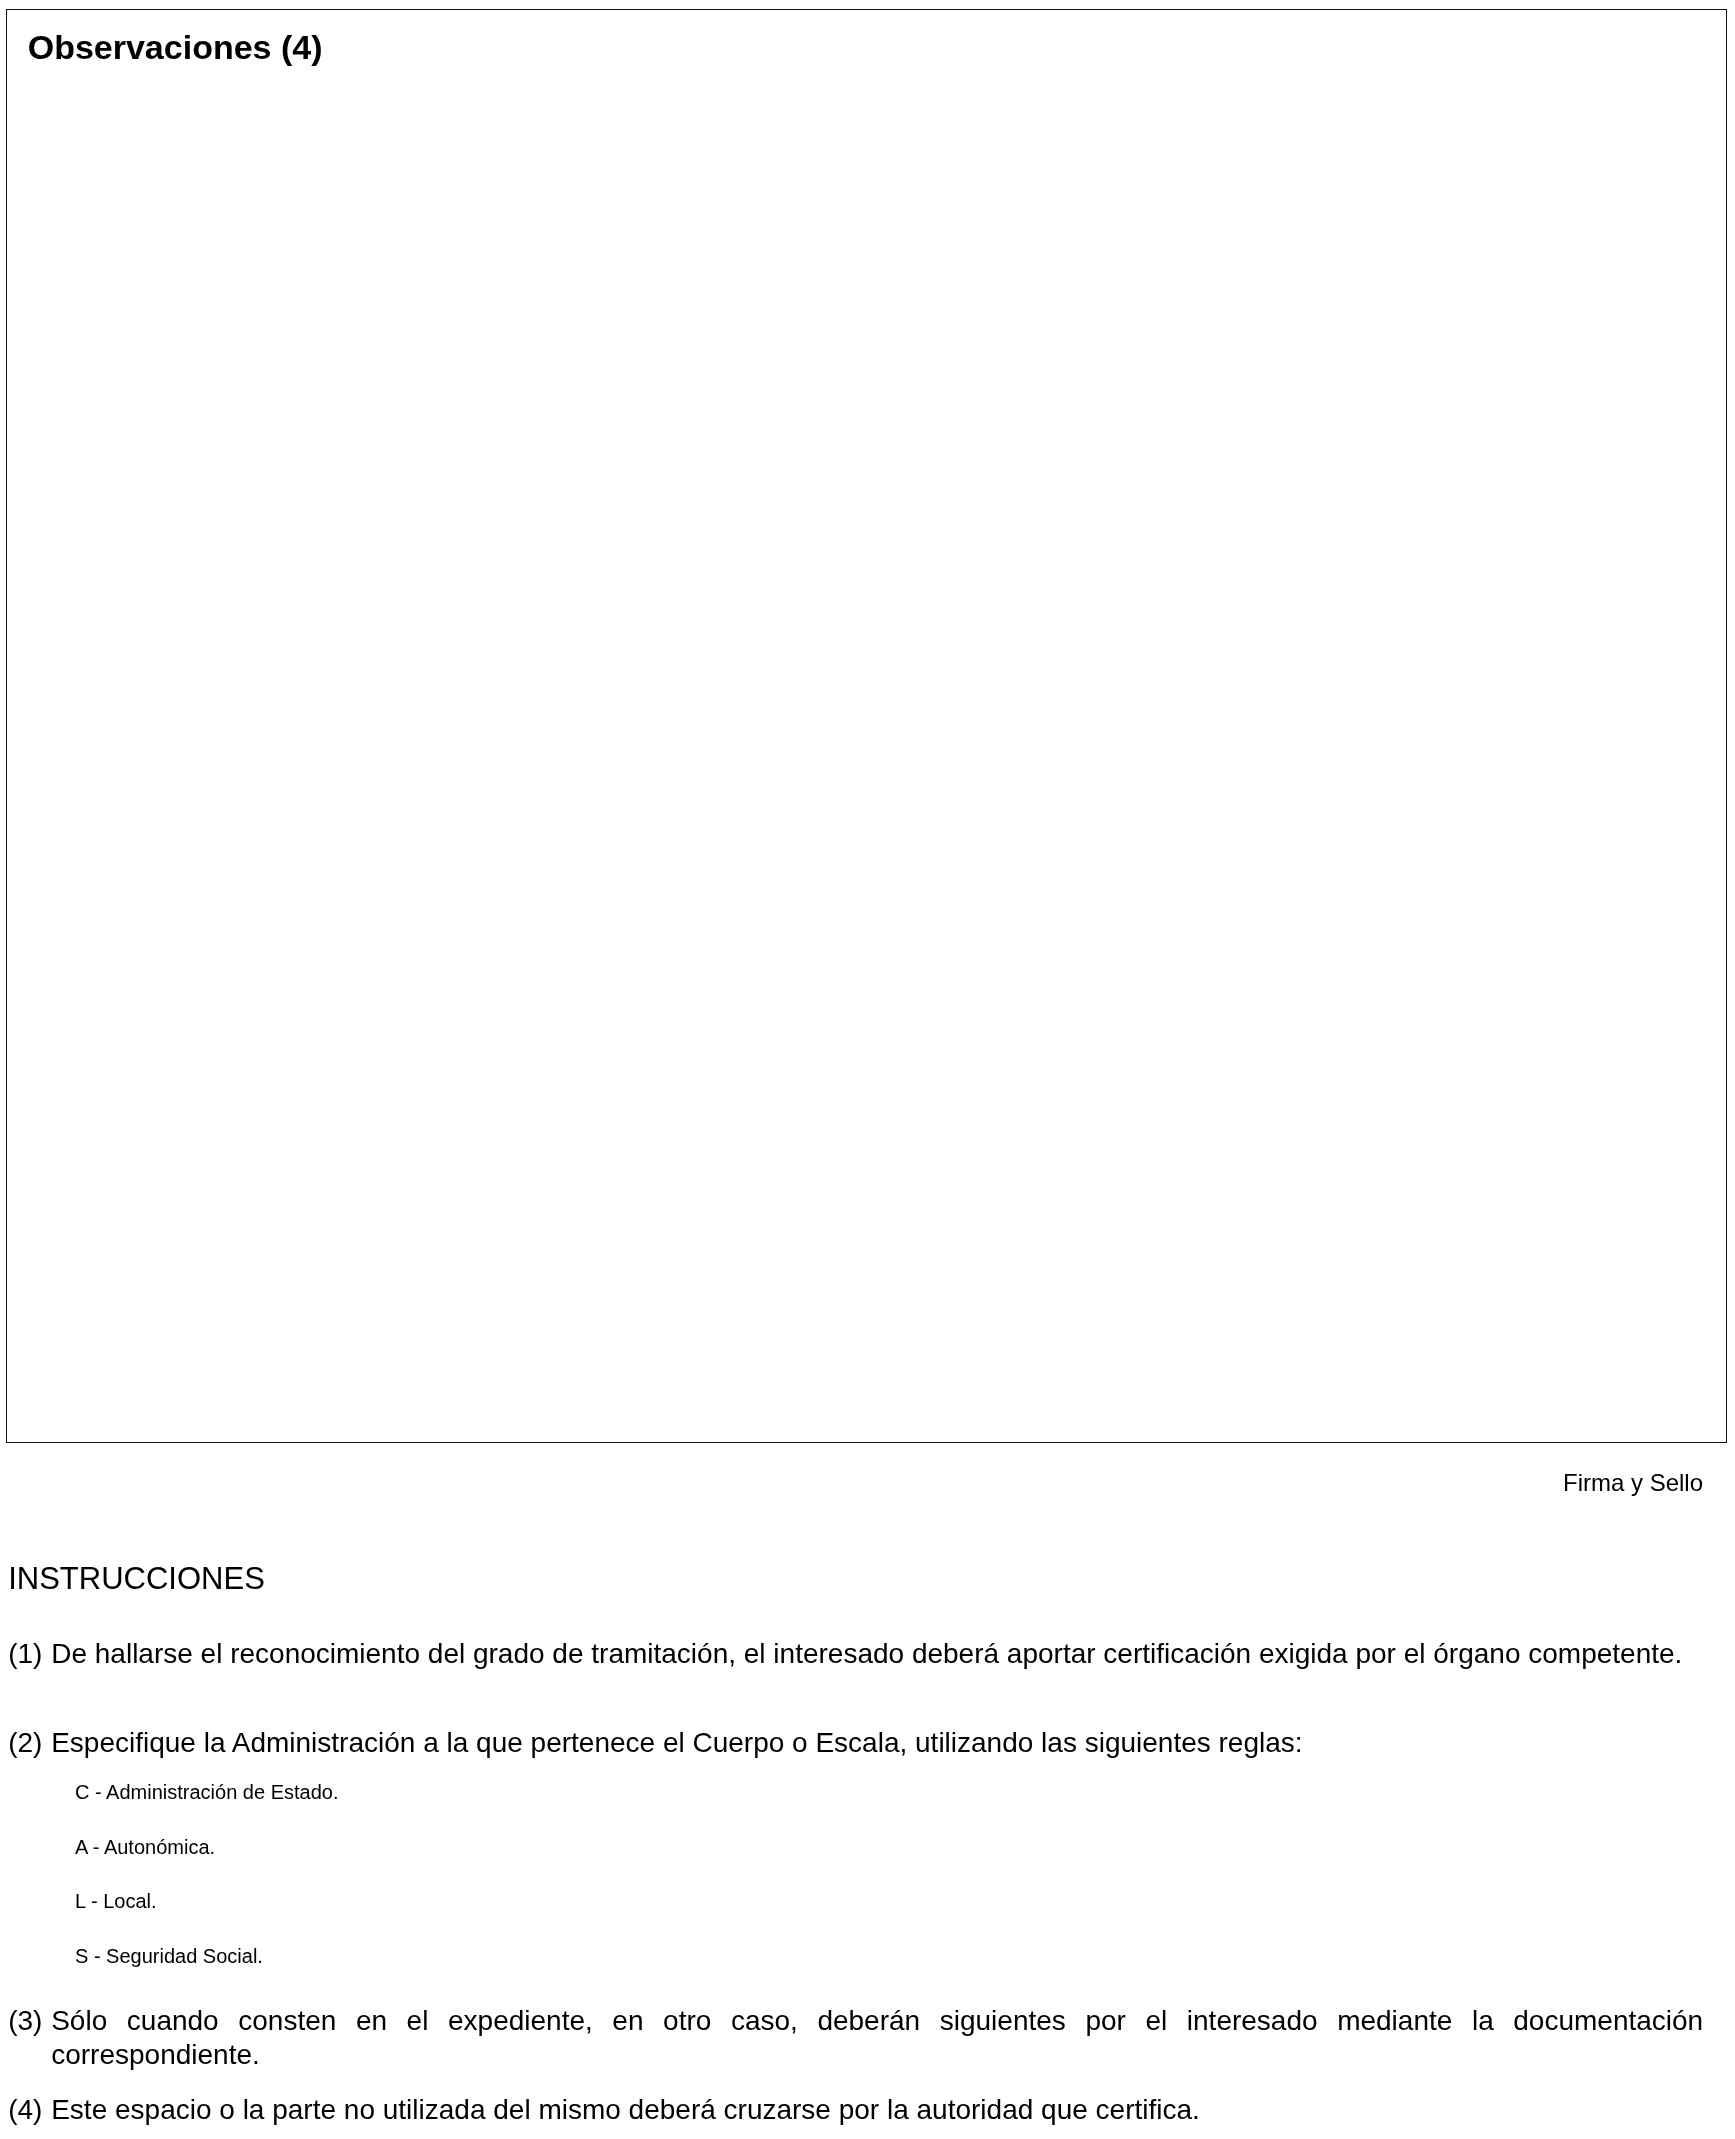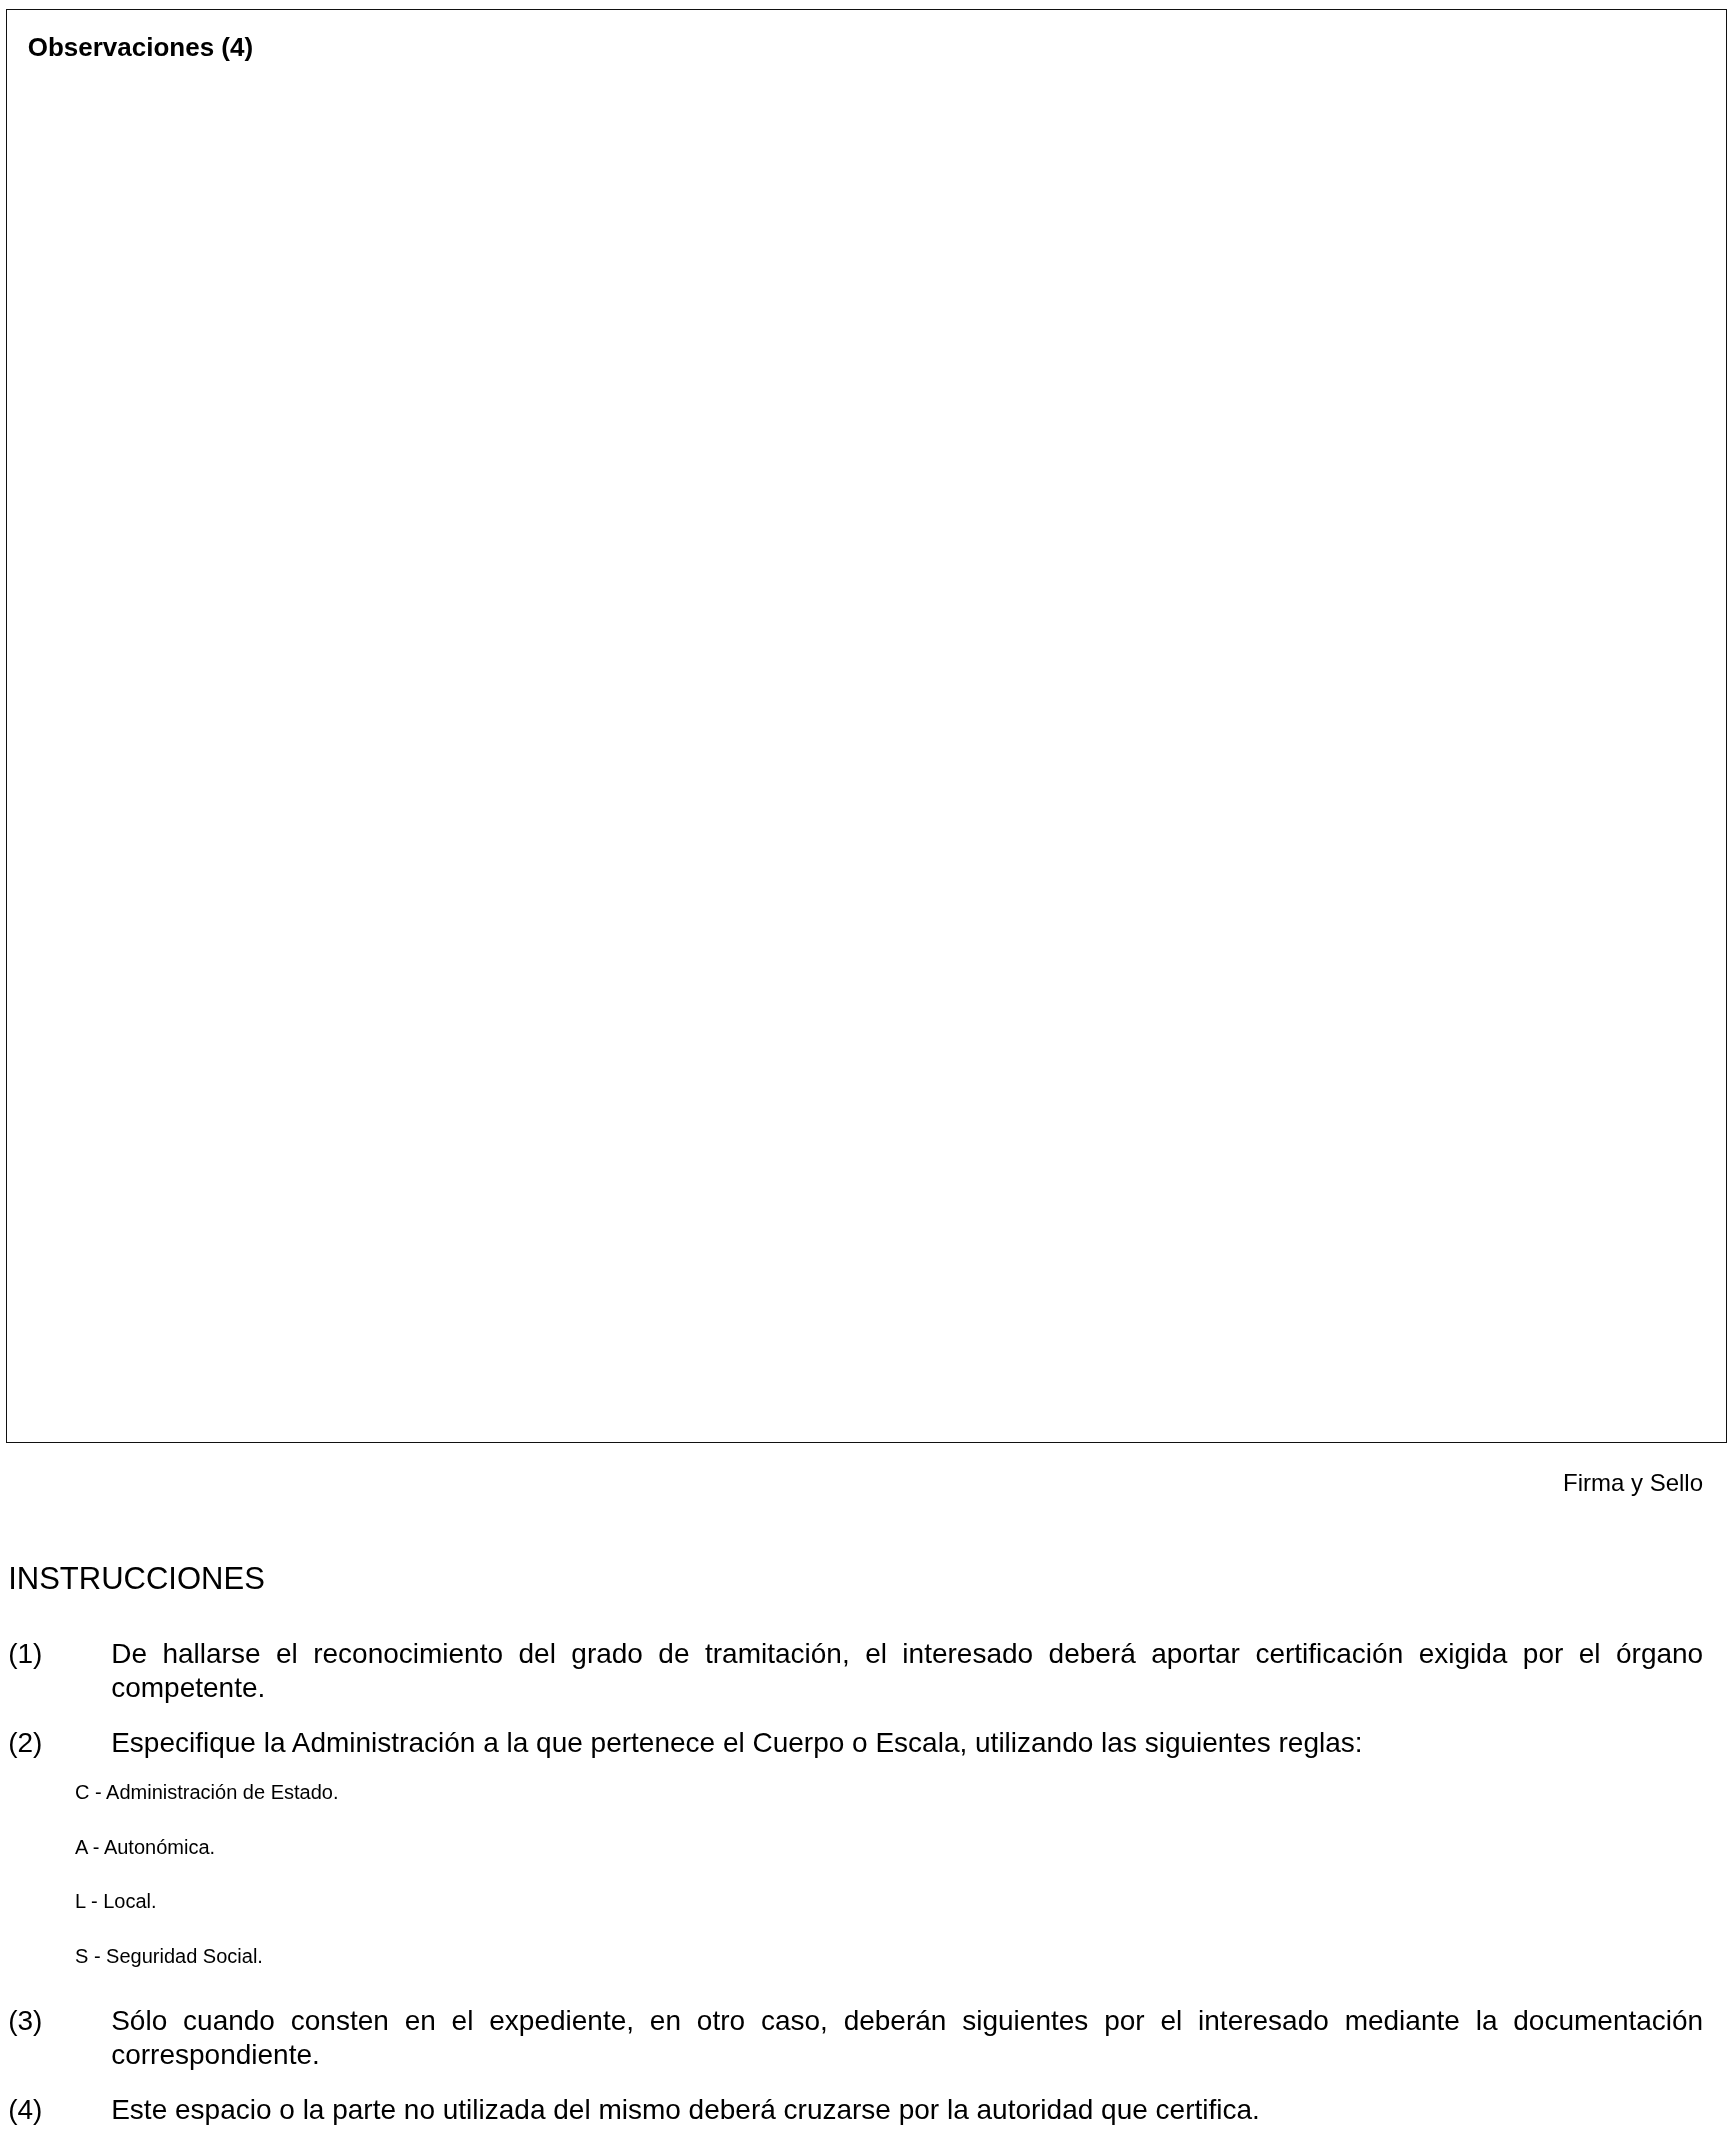--- a/index.html
+++ b/index.html
@@ -21,21 +21,21 @@
     top: 9px;
     width: 1719px;
     height: 1432px;
     border: 1.6px solid #111111;
     box-sizing: content-box;
   }
   .obs-title {
     position: absolute;
     left: 21px;
     top: 22px;
-    font-size: 26px;
+    font-size: 34px;
     line-height: 31px;
     font-weight: bold;
     white-space: nowrap;
   }
   .signature-label {
     position: absolute;
     right: 33px;
     top: 1466px;
     font-size: 24px;
     line-height: 34px;
@@ -56,21 +56,21 @@
     font-size: 28px;
     line-height: 34px;
   }
   .item .num {
     position: absolute;
     left: 0;
     top: 0;
     white-space: nowrap;
   }
   .item .text {
-    margin-left: 103px;
+    margin-left: 43px;
     text-align: justify;
     text-align-last: left;
   }
   .subitem {
     position: absolute;
     left: 75px;
     font-size: 20px;
     line-height: 34px;
     white-space: nowrap;
   }

